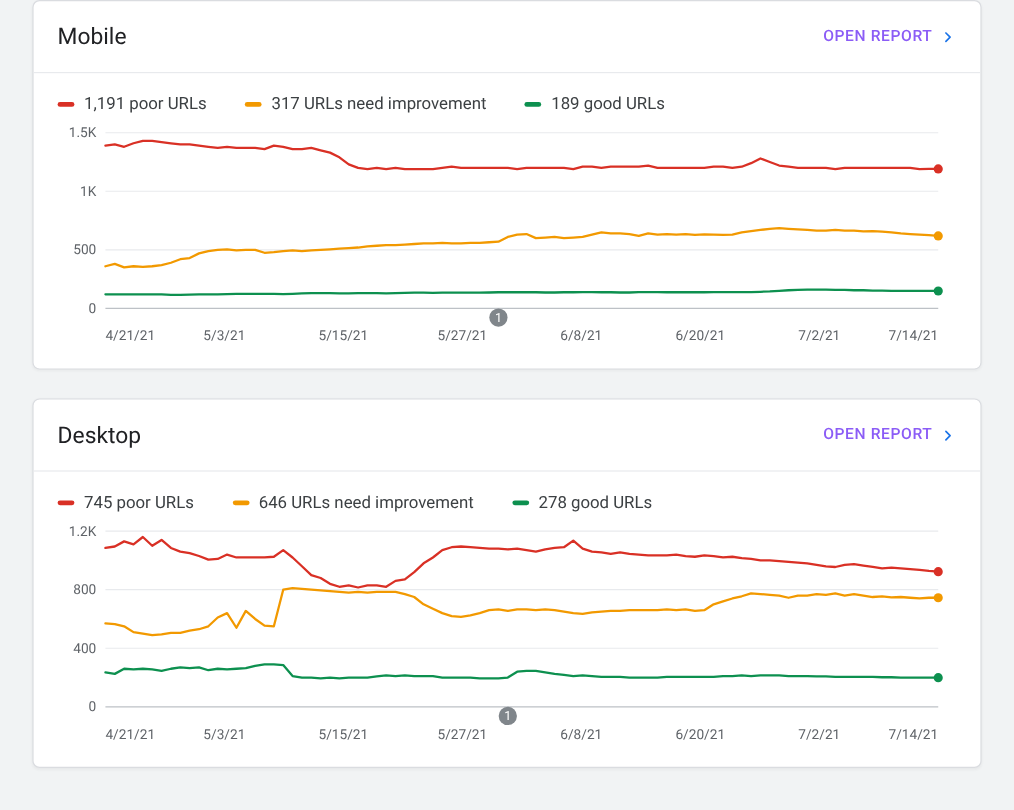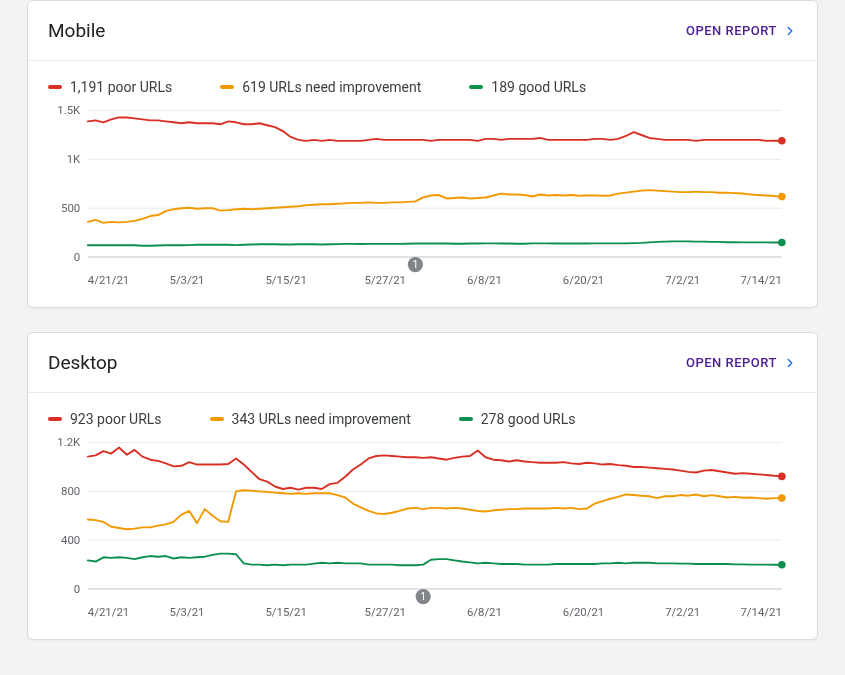--- a/index.html
+++ b/index.html
@@ -31,31 +31,31 @@
     border-bottom: 1px solid #e8eaed;
   }
   .card-title {
     font-size: 19px;
     font-weight: 400;
     color: #202124;
   }
   .open-report {
     display: inline-flex;
     align-items: center;
-    color: #4c1d95;
+    color: #8b5cf6;
     font-size: 13px;
     font-weight: 500;
     letter-spacing: 0.5px;
     cursor: pointer;
     user-select: none;
   }
   .open-report svg { margin-left: 6px; }
   .legend {
     display: flex;
-    gap: 48px;
+    gap: 32px;
     padding: 18px 20px 6px 20px;
     font-size: 14px;
     color: #3c4043;
     flex-wrap: wrap;
   }
   .legend-item { display: inline-flex; align-items: center; }
   .swatch {
     display: inline-block;
     width: 14px;
     height: 4px;
@@ -85,21 +85,21 @@
           </svg>
         </div>
       </div>
       <div class="legend">
         <span class="legend-item">
           <span class="swatch" style="background: rgb(217, 48, 37);"></span>
           <span>1,191 poor URLs</span>
         </span>
         <span class="legend-item">
           <span class="swatch" style="background: rgb(242, 153, 0);"></span>
-          <span>619 URLs need improvement</span>
+          <span>317 URLs need improvement</span>
         </span>
         <span class="legend-item">
           <span class="swatch" style="background: rgb(13, 144, 79);"></span>
           <span>189 good URLs</span>
         </span>
       </div>
       <div class="chart-wrap">
         <svg class="chart" viewBox="0 0 792 200">
           <line class="baseline" x1="44" y1="162" x2="774" y2="162"></line>
           <text x="36" y="166" text-anchor="end" fill="#5f6368" font-size="12">0</text>
@@ -134,25 +134,25 @@
         <div class="open-report">
           <span>OPEN REPORT</span>
           <svg width="14" height="14" viewBox="0 0 24 24">
             <path d="M9 6l6 6-6 6" fill="none" stroke="#1a73e8" stroke-width="2.4" stroke-linecap="round" stroke-linejoin="round"></path>
           </svg>
         </div>
       </div>
       <div class="legend">
         <span class="legend-item">
           <span class="swatch" style="background: rgb(217, 48, 37);"></span>
-          <span>923 poor URLs</span>
+          <span>745 poor URLs</span>
         </span>
         <span class="legend-item">
           <span class="swatch" style="background: rgb(242, 153, 0);"></span>
-          <span>343 URLs need improvement</span>
+          <span>646 URLs need improvement</span>
         </span>
         <span class="legend-item">
           <span class="swatch" style="background: rgb(13, 144, 79);"></span>
           <span>278 good URLs</span>
         </span>
       </div>
       <div class="chart-wrap">
         <svg class="chart" viewBox="0 0 792 200">
           <line class="baseline" x1="44" y1="162" x2="774" y2="162"></line>
           <text x="36" y="166" text-anchor="end" fill="#5f6368" font-size="12">0</text>

